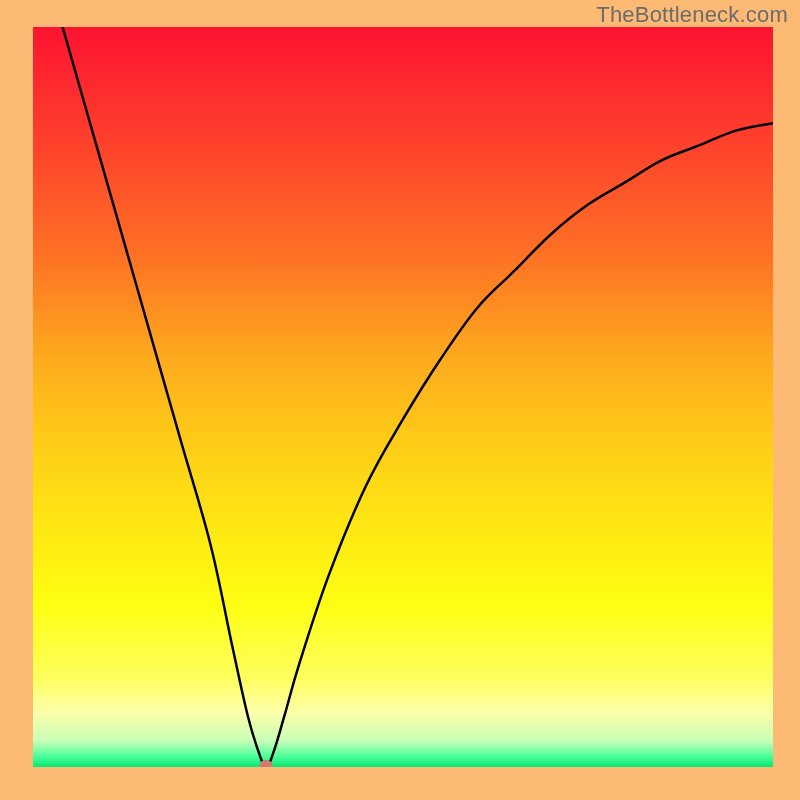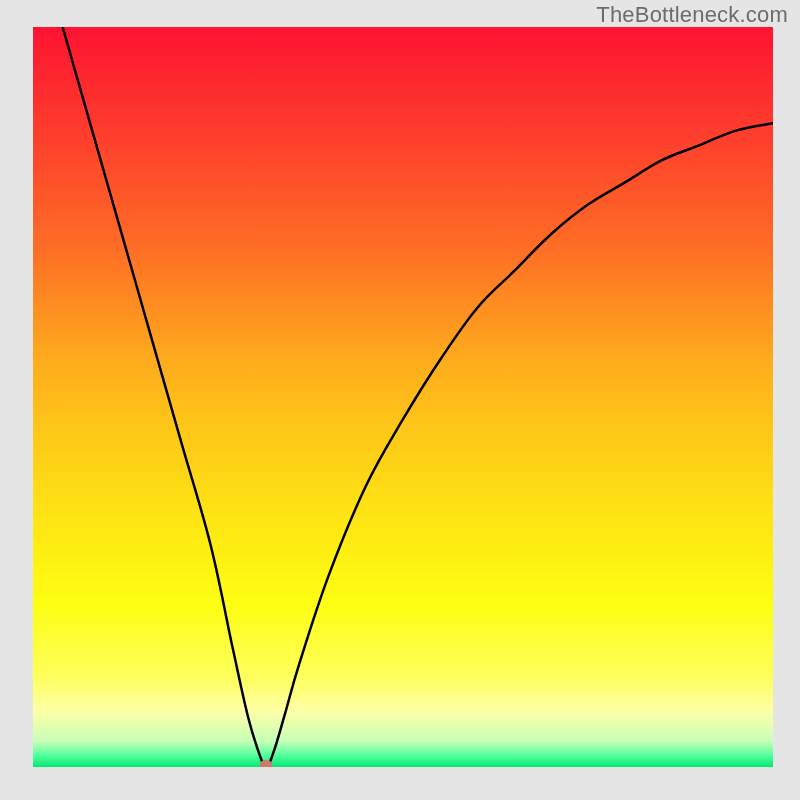--- a/index.html
+++ b/index.html
@@ -7,21 +7,21 @@
     padding: 0;
     width: 800px;
     height: 800px;
     background: #000;
     overflow: hidden;
   }
   .container {
     position: relative;
     width: 800px;
     height: 800px;
-    background: #e5e5e5;
+    background: #fdba74;
   }
   .watermark {
     position: absolute;
     top: 2px;
     right: 12px;
     font-family: Arial, Helvetica, sans-serif;
     font-size: 22px;
     font-weight: 500;
     color: #6c6c6c;
     letter-spacing: 0.2px;

